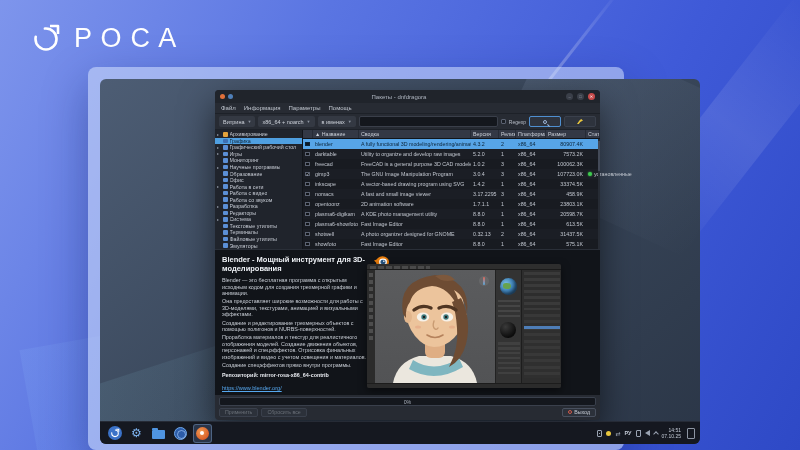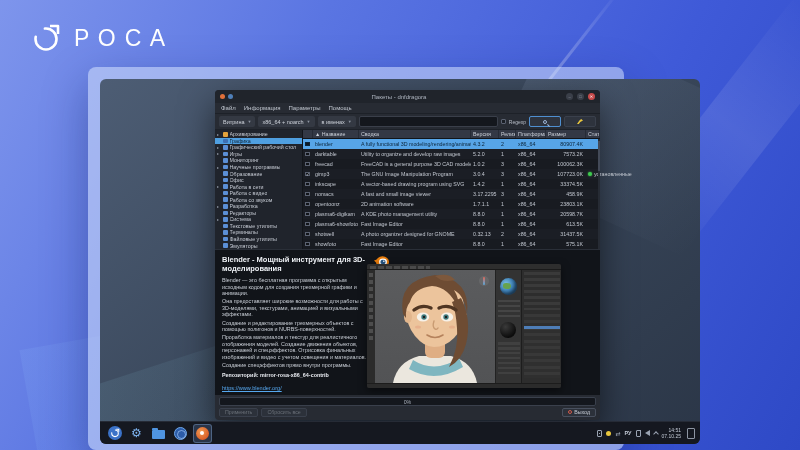--- a/index.html
+++ b/index.html
@@ -6,21 +6,21 @@
   html,body { width:800px; height:450px; overflow:hidden; }
   body { font-family:"Liberation Sans", sans-serif; background:linear-gradient(118deg,#7e95ec 0%,#5a75e2 32%,#3f5ad8 68%,#2e49c6 100%); position:relative; }
 
   .streak { position:absolute; pointer-events:none; }
   .s1 { left:540px; top:-40px; width:3px; height:260px; background:linear-gradient(rgba(255,255,255,.0),rgba(255,255,255,.35),rgba(255,255,255,0)); transform:rotate(38deg); }
   .s2 { left:700px; top:-20px; width:70px; height:300px; background:linear-gradient(rgba(255,255,255,.0),rgba(255,255,255,.10),rgba(255,255,255,0)); transform:rotate(38deg); }
   .s3 { left:30px; top:330px; width:220px; height:140px; background:linear-gradient(115deg,rgba(150,200,255,.12),rgba(150,200,255,0)); transform:rotate(-10deg); }
 
   
   .brand { position:absolute; left:30px; top:22px; display:flex; align-items:center; gap:12px; color:#fff; }
-  .brand-text { font-size:23px; letter-spacing:9px; font-weight:400; }
+  .brand-text { font-size:27px; letter-spacing:9px; font-weight:400; }
 
   
   .frame { position:absolute; left:88px; top:67px; width:536px; height:383px; border-radius:8px; background:rgba(210,223,250,.55); box-shadow:0 18px 45px rgba(10,22,90,.35); }
   .desktop { position:absolute; left:12px; top:12px; width:600px; height:365px; border-radius:6px; overflow:hidden; background:linear-gradient(140deg,#4d5d74 0%,#3b495d 45%,#2b3647 100%); }
   .dstreak1 { position:absolute; left:-40px; bottom:-30px; width:280px; height:120px; background:linear-gradient(115deg,rgba(140,200,220,.14),rgba(140,200,220,0)); transform:rotate(-18deg); }
   .dstreak2 { position:absolute; right:-30px; top:-20px; width:220px; height:160px; background:linear-gradient(115deg,rgba(200,220,255,.10),rgba(200,220,255,0)); transform:rotate(25deg); }
 
   
   .win { position:absolute; left:115px; top:11px; width:385px; height:330px; background:#272b33; border-radius:4px; box-shadow:0 14px 34px rgba(0,0,0,.55); display:flex; flex-direction:column; color:#c6cbd4; font-size:6px; }
   .titlebar { height:13px; display:flex; align-items:center; padding:0 5px; background:#20242b; border-radius:4px 4px 0 0; }

